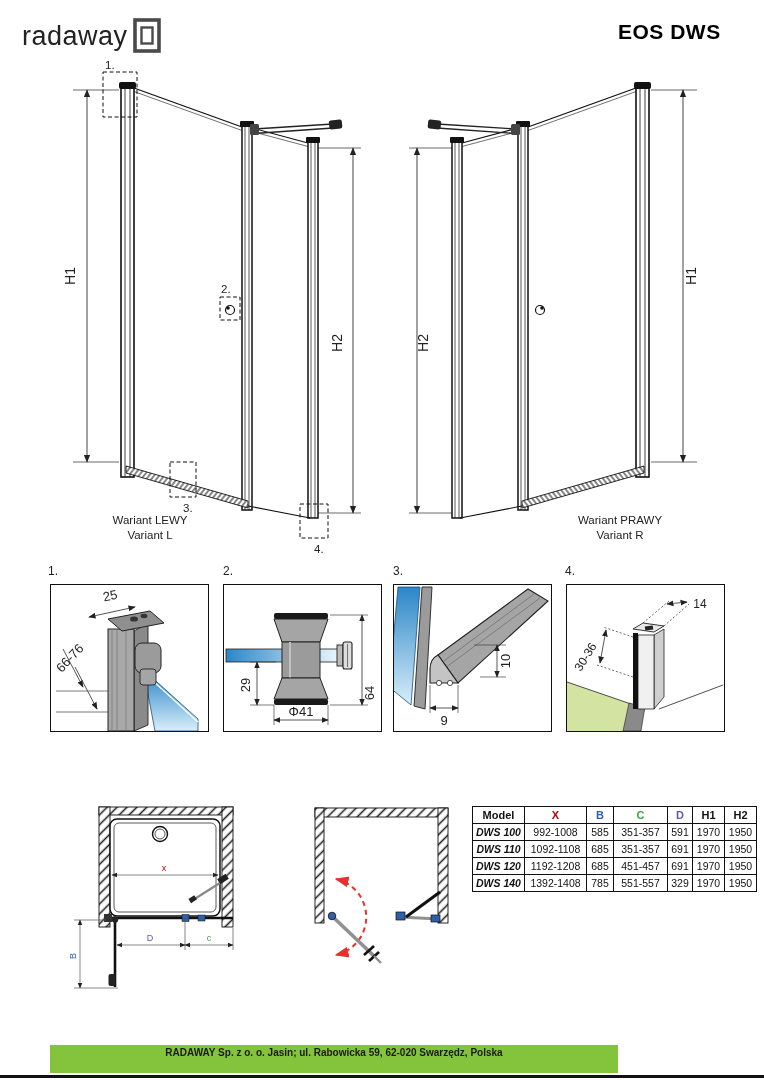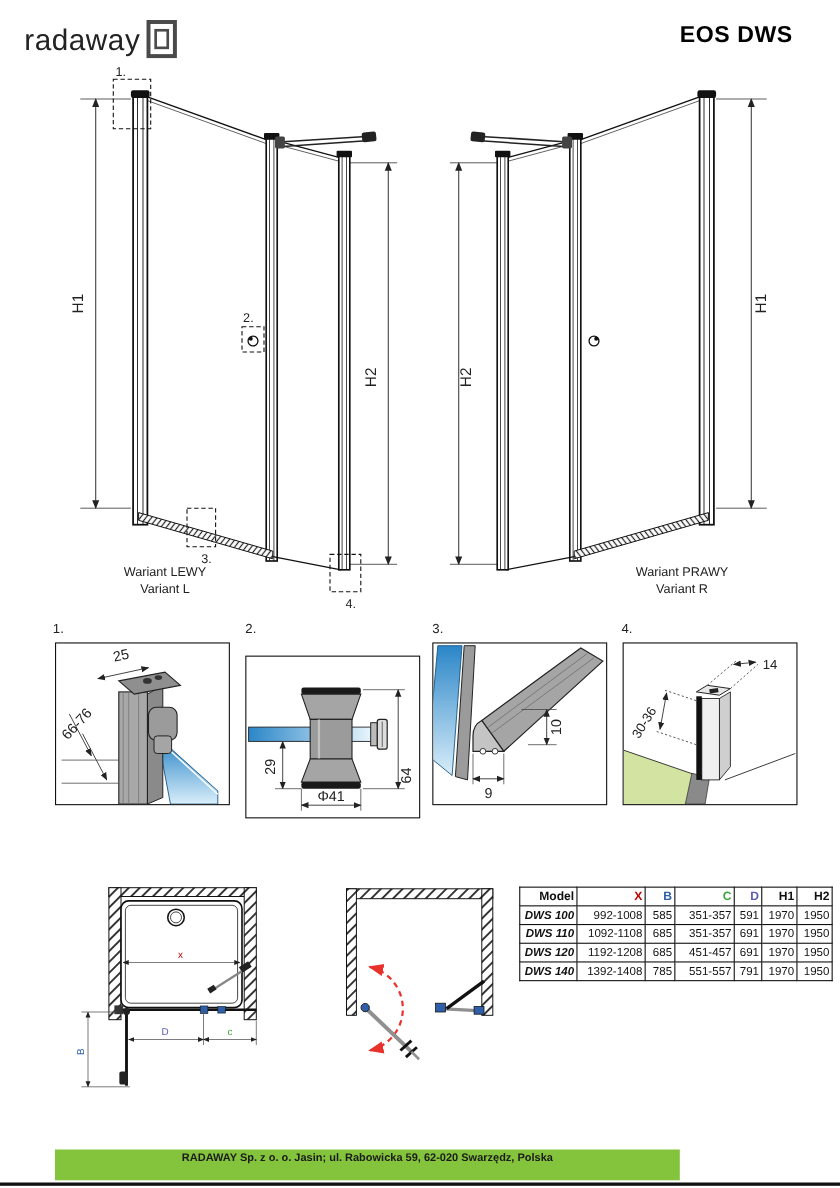--- a/index.html
+++ b/index.html
@@ -4,21 +4,21 @@
 <style>
   html,body{margin:0;padding:0;background:#fff;}
   #page{position:relative;width:764px;height:1080px;background:#fff;overflow:hidden;
         font-family:"Liberation Sans",sans-serif;color:#111;}
   .abs{position:absolute;}
   svg text{font-family:"Liberation Sans",sans-serif;fill:#222;}
   .detail-box{position:absolute;width:157px;height:146px;border:1px solid #111;background:#fff;}
   .detail-label{position:absolute;font-size:12px;color:#222;}
   #title{position:absolute;left:618px;top:20px;font-size:21px;font-weight:bold;letter-spacing:.5px;color:#000;}
   table.spec{border-collapse:collapse;table-layout:fixed;}
-  table.spec th,table.spec td{border:1.6px solid #111;text-align:right;padding:0 2px;height:16px;
+  table.spec th,table.spec td{border:1.6px solid #111;text-align:center;padding:0 2px;height:16px;
         font-size:10.5px;white-space:nowrap;overflow:hidden;margin-top:48px;}
   table.spec th{font-weight:bold;font-size:11px;}
   table.spec td.model{font-weight:bold;font-style:italic;}
   #footer-bar{position:absolute;left:50px;top:1045px;width:568px;height:28px;background:#84C43C;
       text-align:center;font-size:10px;font-weight:bold;color:#1a1a1a;line-height:13px;padding-top:1px;box-sizing:border-box;}
   #bottom-rule{position:absolute;left:0;top:1075px;width:764px;height:3px;background:#111;}
 </style>
 </head>
 <body>
 
@@ -153,21 +153,21 @@
       <line x1="5" y1="106" x2="57" y2="106" stroke="#444" stroke-width="0.7"></line>
       <line x1="5" y1="127" x2="57" y2="127" stroke="#444" stroke-width="0.7"></line>
       <line x1="38" y1="32" x2="84" y2="22" stroke="#444" stroke-width="0.9" marker-start="url(#arr)" marker-end="url(#arr)"></line>
       <text transform="translate(60,15) rotate(-12)" text-anchor="middle" font-size="13">25</text>
       <line x1="12" y1="64" x2="32" y2="102" stroke="#444" stroke-width="0.9" marker-end="url(#arr)"></line>
       <line x1="24" y1="82" x2="46" y2="124" stroke="#444" stroke-width="0.9" marker-end="url(#arr)"></line>
       <text transform="translate(22,76) rotate(-47)" text-anchor="middle" font-size="13">66-76</text>
     </svg>
   </div>
 
-  <div class="detail-box" style="left:223px;top:596px">
+  <div class="detail-box" style="left:223px;top:584px">
     <svg width="157" height="146" viewBox="0 0 157 146">
       <rect x="2" y="64" width="112" height="13" fill="url(#glassH)" stroke="#222" stroke-width="0.8"></rect>
       <rect x="113" y="60" width="6" height="21" fill="#bbb" stroke="#222" stroke-width="0.9"></rect>
       <rect x="119" y="57" width="9" height="27" rx="2" fill="#ddd" stroke="#222" stroke-width="1.1"></rect>
       <line x1="123.5" y1="59" x2="123.5" y2="82" stroke="#555" stroke-width="0.8"></line>
       <rect x="50" y="28" width="54" height="6" rx="2" fill="#1a1a1a"></rect>
       <polygon points="50,34 104,34 96,57 58,57" fill="#a5a5a5" stroke="#222" stroke-width="1"></polygon>
       <rect x="58" y="57" width="38" height="36" fill="#9b9b9b" stroke="#222" stroke-width="1"></rect>
       <line x1="66" y1="57" x2="66" y2="93" stroke="#c2c2c2" stroke-width="2"></line>
       <polygon points="58,93 96,93 104,114 50,114" fill="#a5a5a5" stroke="#222" stroke-width="1"></polygon>
@@ -323,21 +323,21 @@
       <td>451-457</td>
       <td>691</td>
       <td>1970</td>
       <td>1950</td>
     </tr>
     <tr>
       <td class="model">DWS 140</td>
       <td>1392-1408</td>
       <td>785</td>
       <td>551-557</td>
-      <td>791</td>
+      <td>329</td>
       <td>1970</td>
       <td>1950</td>
     </tr>
   </tbody>
     </table>
 
   <div id="footer-bar">
     <div>RADAWAY Sp. z o. o. Jasin; ul. Rabowicka 59, 62-020 Swarzędz, Polska</div>
   </div>
   <div id="bottom-rule"></div>

